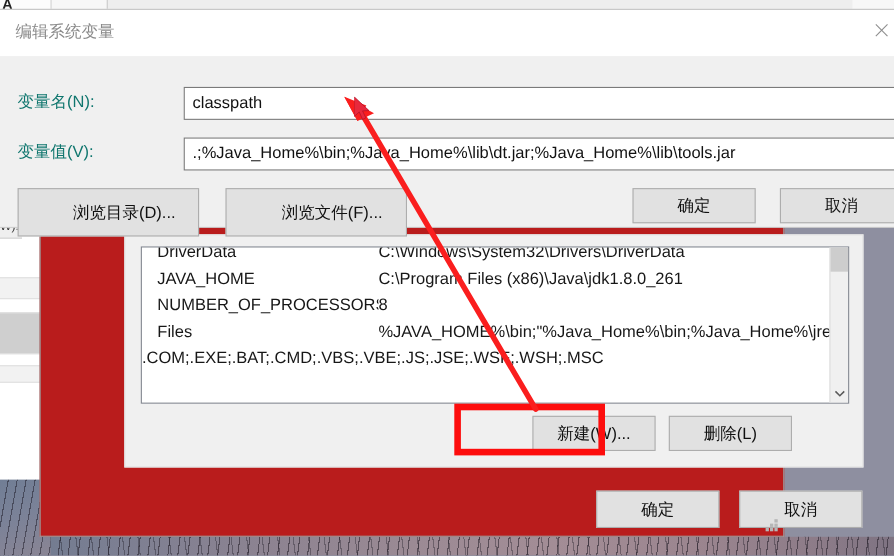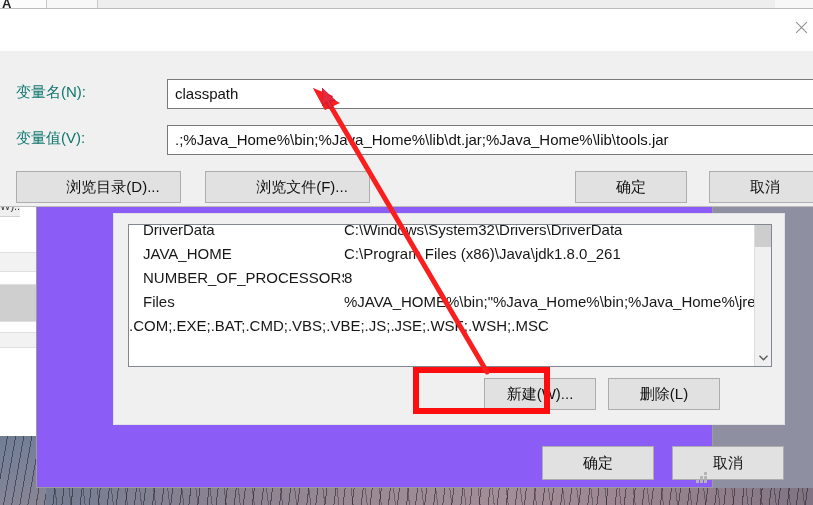--- a/index.html
+++ b/index.html
@@ -108,21 +108,21 @@
     font-weight: bold;
   }
 
   
   .env-window {
     position: absolute;
     left: 36px;
     top: 200px;
     width: 677px;
     height: 288px;
-    background: #8b5cf6;
+    background: #b91c1c;
     border: 1px solid #9c9c9c;
     border-top: none;
     box-sizing: border-box;
   }
 
   .env-panel {
     position: absolute;
     left: 76px;
     top: 13px;
     width: 672px;
@@ -353,21 +353,21 @@
     overflow: hidden;
   }
 
   .edit-buttons-left {
     position: absolute;
     left: 16px;
     top: 120px;
     display: flex;
     gap: 24px;
   }
-  .edit-buttons-left .win-btn { width: 165px; height: 32px; padding-left: 29px; }
+  .edit-buttons-left .win-btn { width: 165px; height: 44px; padding-left: 29px; }
 
   .edit-buttons-right {
     position: absolute;
     left: 575px;
     top: 120px;
     display: flex;
     gap: 22px;
   }
   .edit-buttons-right .win-btn { width: 112px; height: 32px; }
 
@@ -471,20 +471,21 @@
       <i style="right:8px;bottom:0"></i>
       <i style="right:0;bottom:4px"></i>
       <i style="right:4px;bottom:4px"></i>
       <i style="right:0;bottom:8px"></i>
     </div>
   </div>
 
   <div class="edit-dialog">
 
     <div class="edit-titlebar">
+      <div class="edit-title">编辑系统变量</div>
       <div class="close-x"></div>
     </div>
 
     <div class="edit-body">
 
       <div class="field-row r1">
         <div class="field-label">变量名(N):</div>
         <div class="field-input">classpath</div>
       </div>
 

